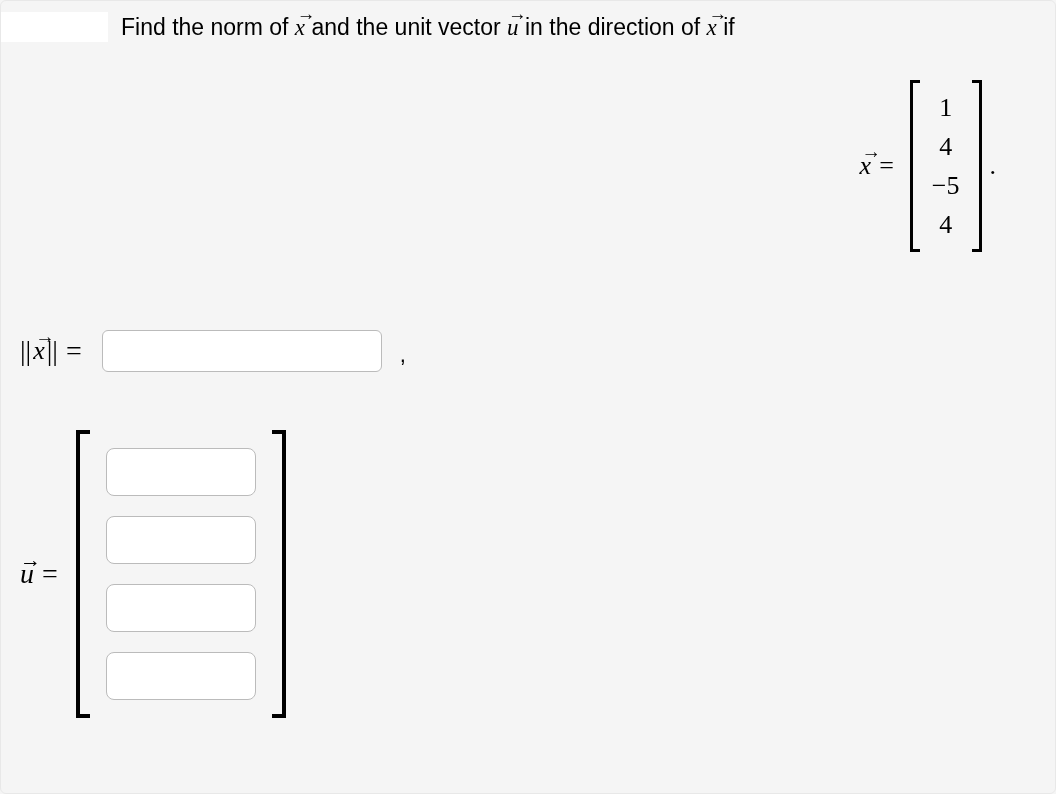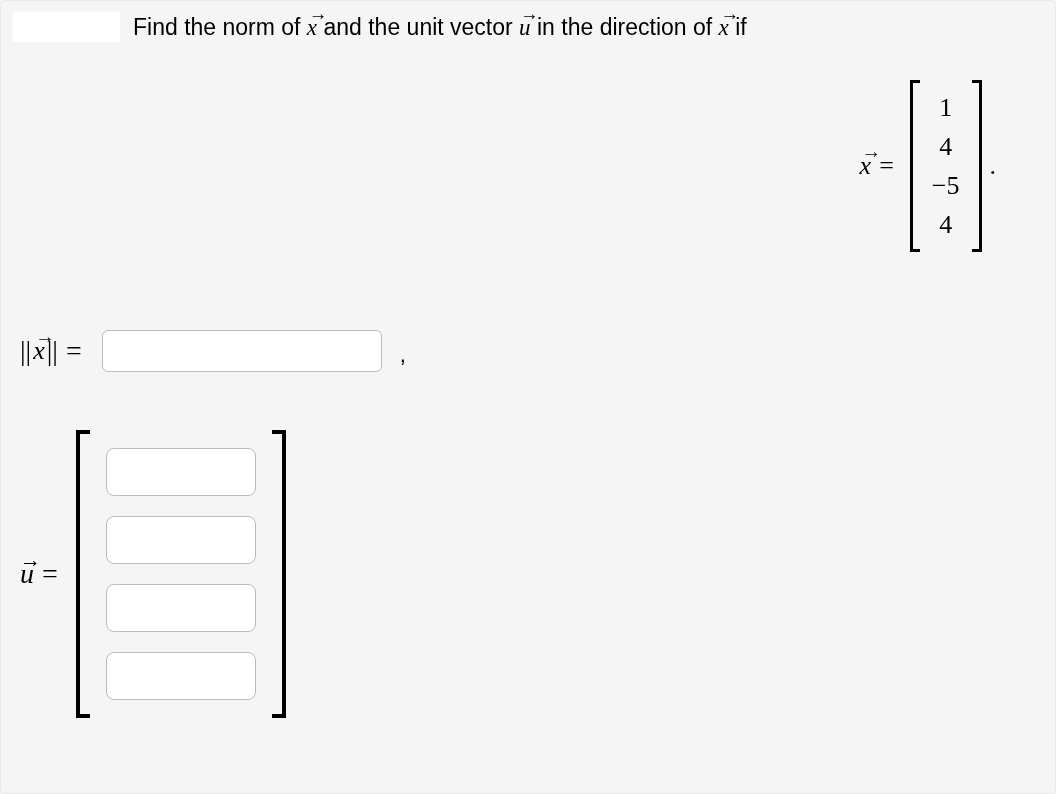--- a/index.html
+++ b/index.html
@@ -18,21 +18,21 @@
       background: #f5f5f5;
       width: 100%;
       height: 100%;
       padding: 0;
       border: 1px solid #e8e8e8;
       border-radius: 6px;
     }
     .question-row {
       display: flex;
       align-items: center;
-      padding: 10px 0 0 12px;
+      padding: 10px 0 0 0;
     }
     .label-box {
       width: 108px;
       height: 30px;
       background: #ffffff;
       border-right: 1px solid #f5f5f5;
       flex-shrink: 0;
     }
     .question-text {
       font-size: 23px;

